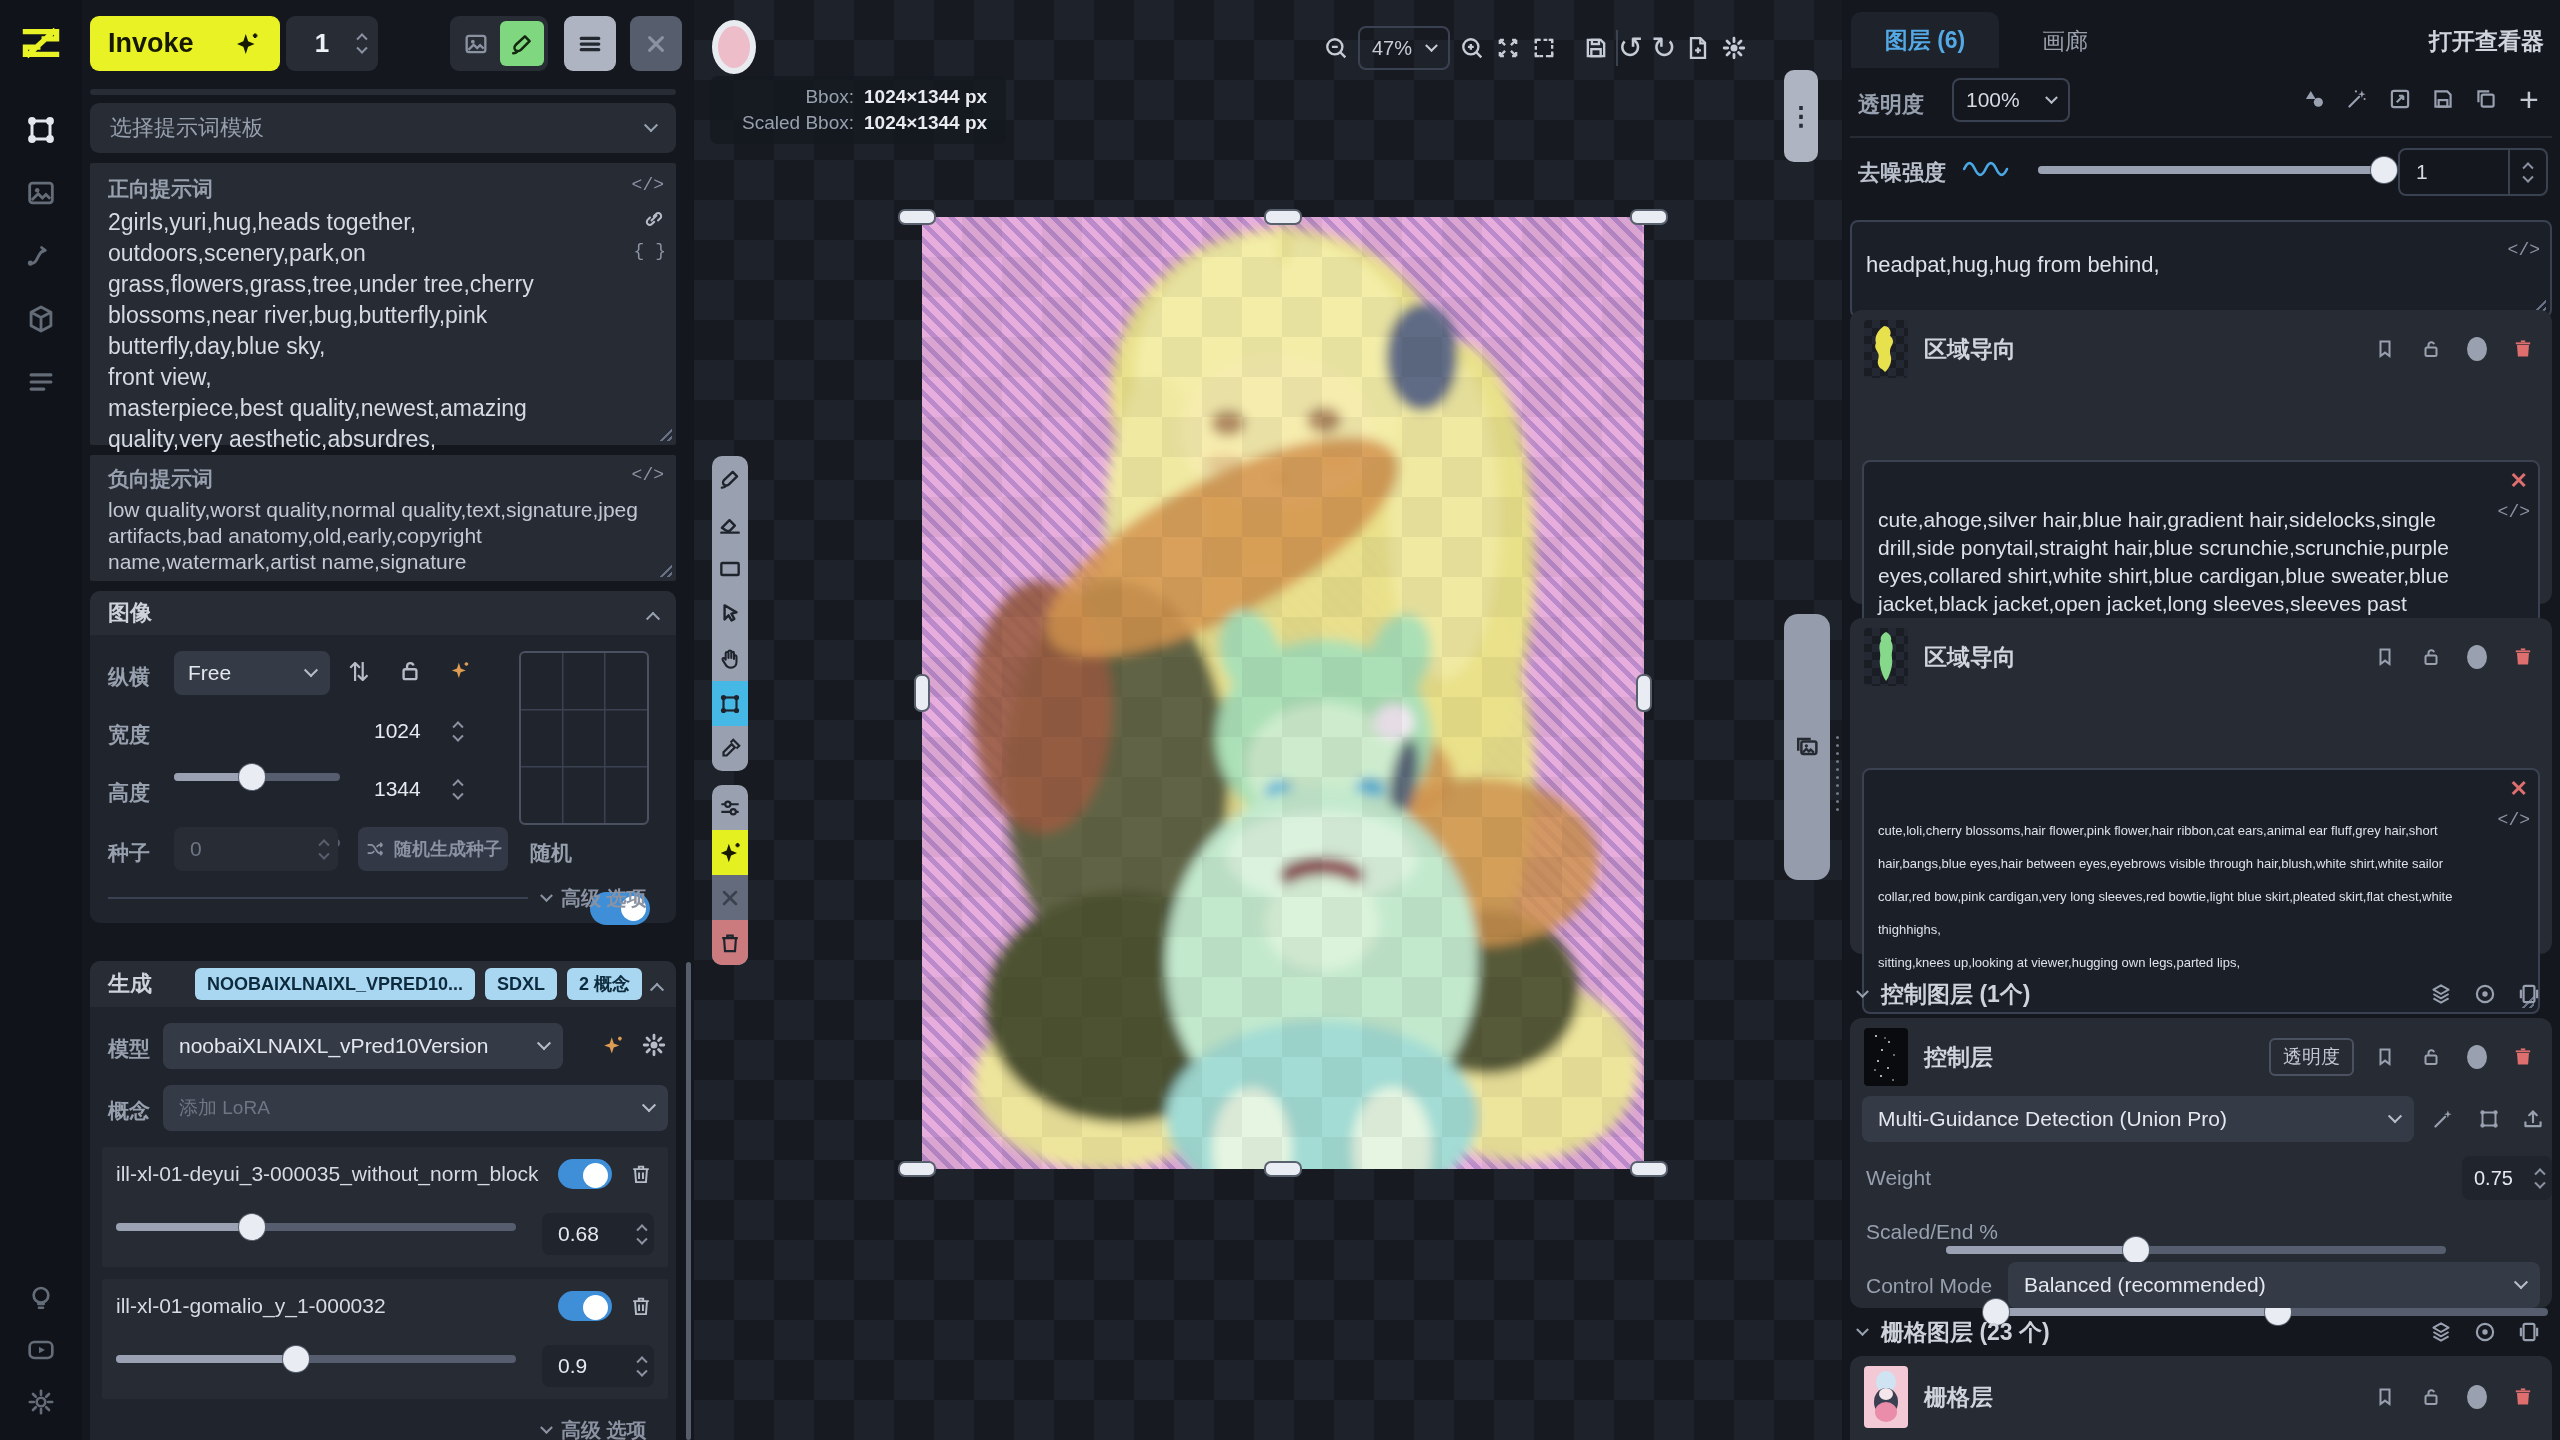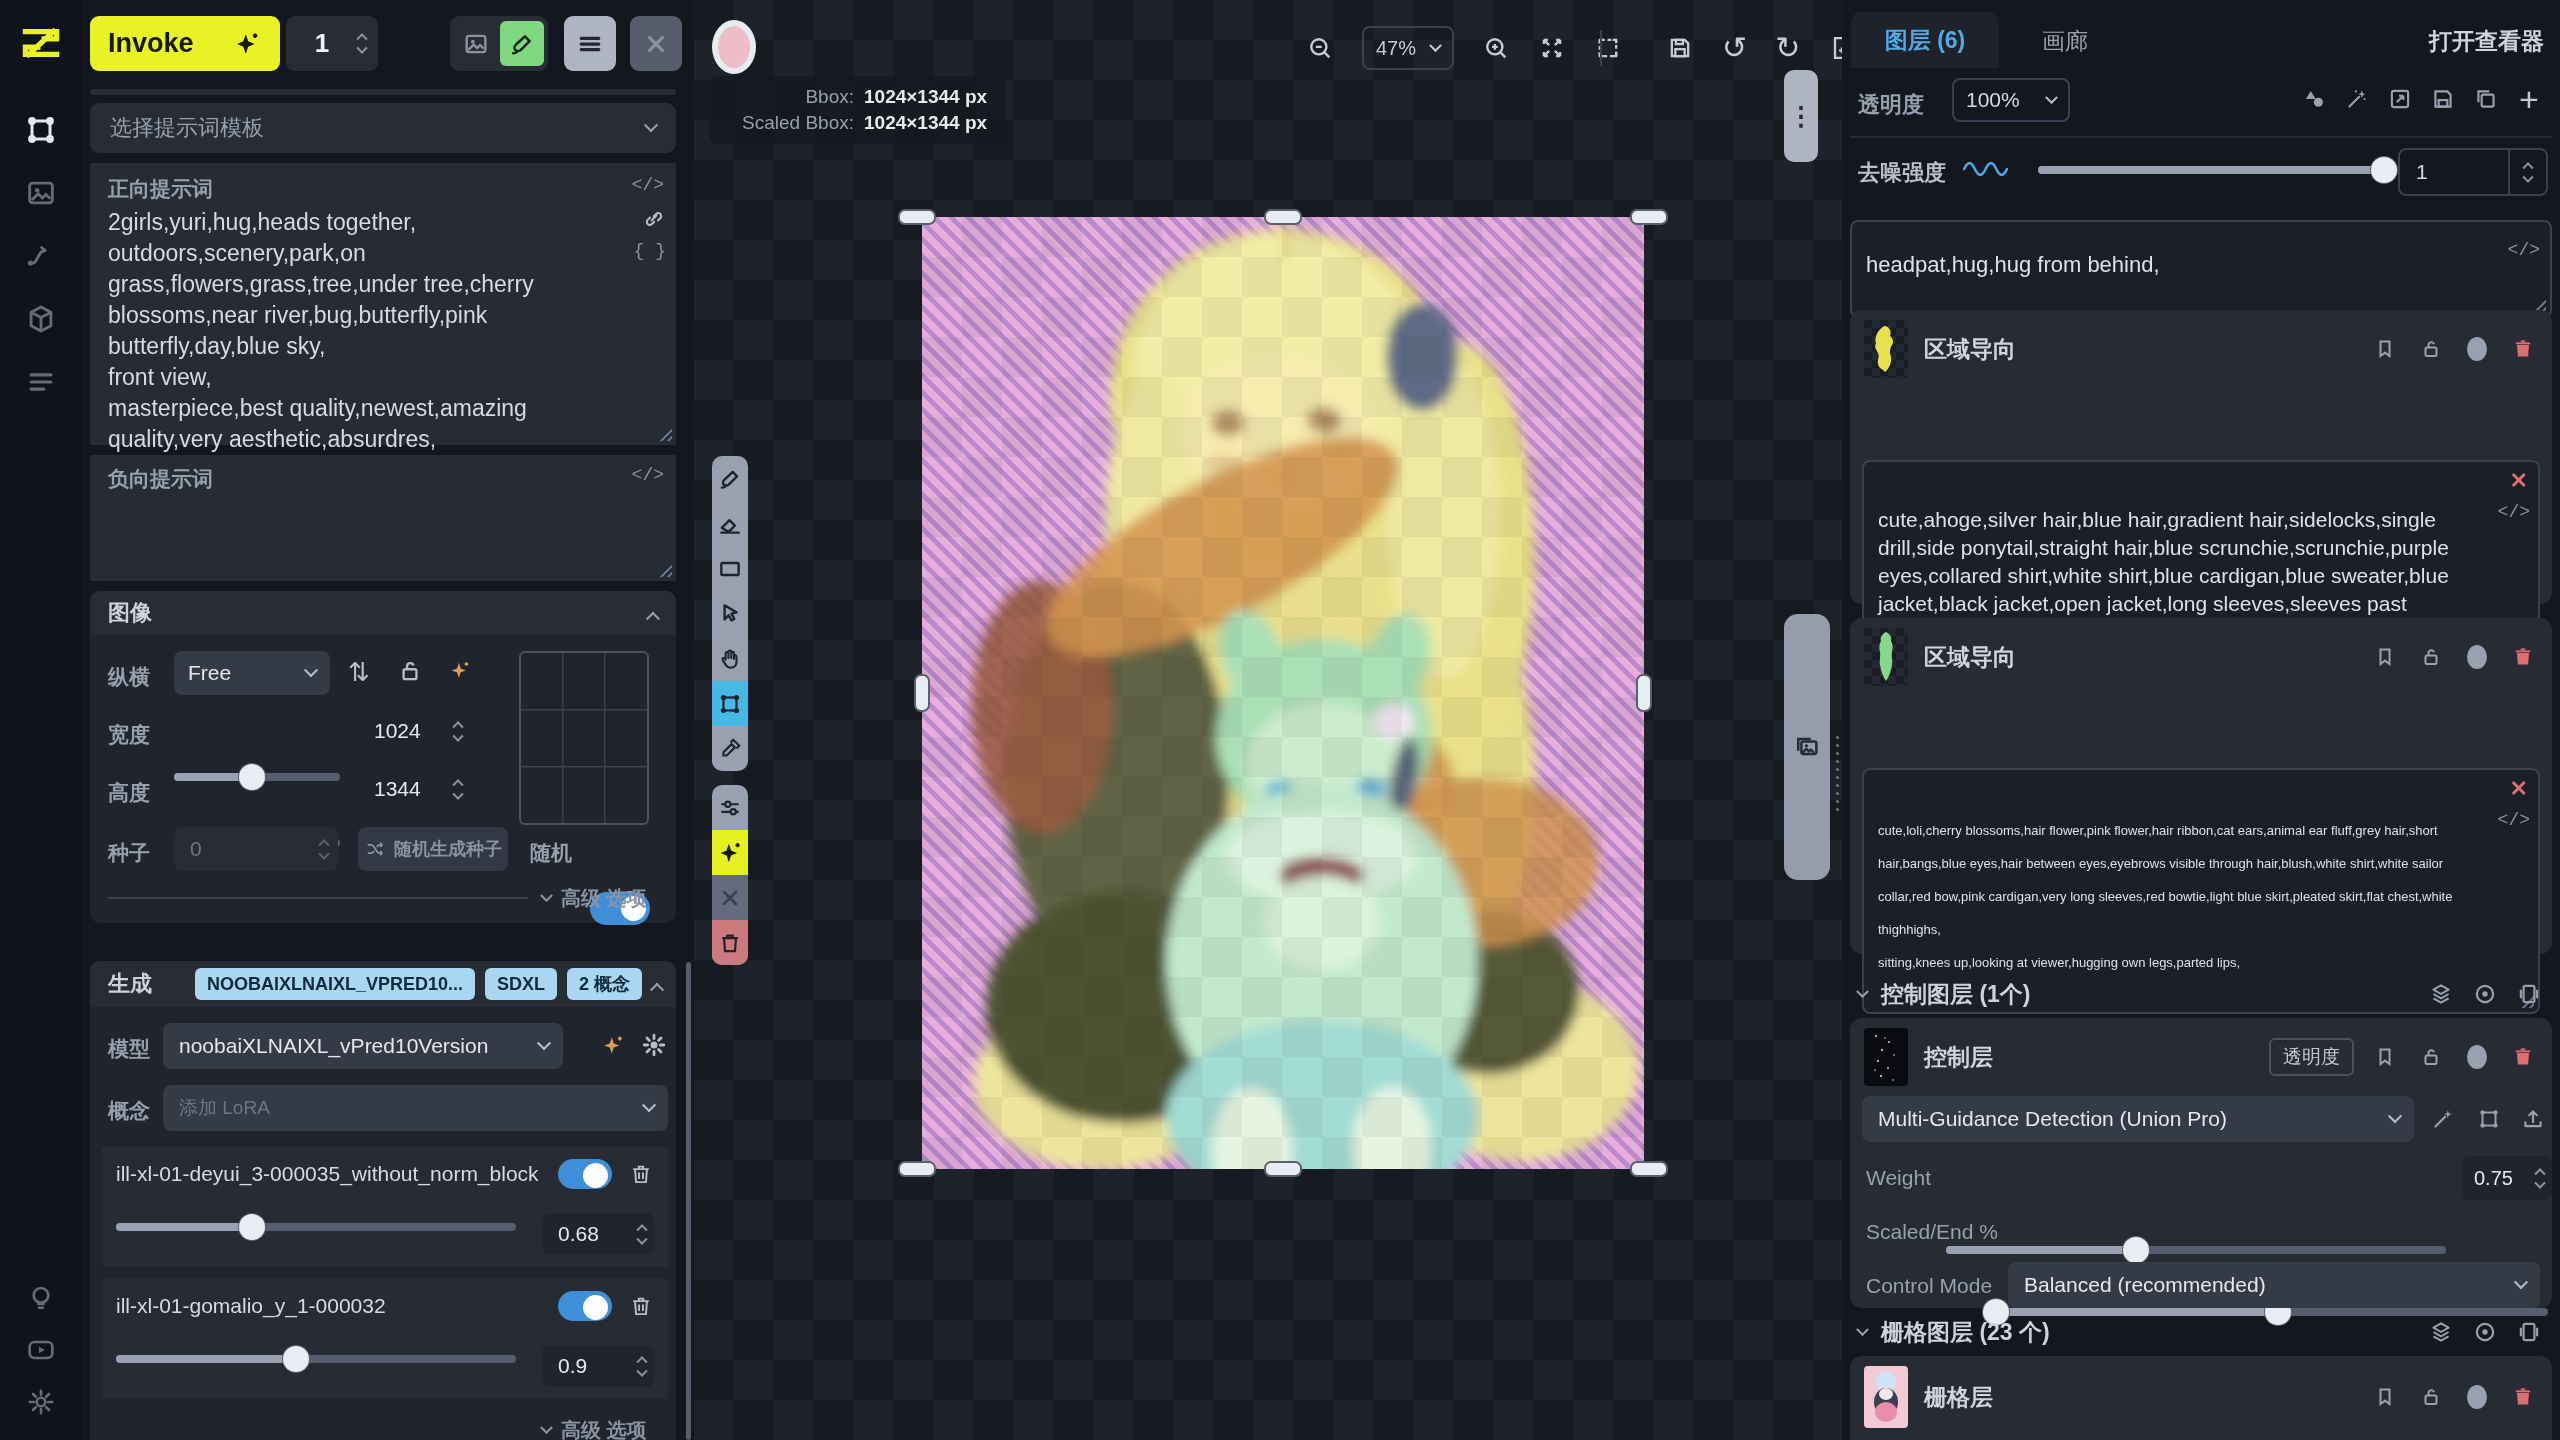--- a/index.html
+++ b/index.html
@@ -166,20 +166,21 @@
       <svg viewBox="0 0 24 24" width="24" height="24">
           <path d="M9.5 13.5l5-5M8 10.5L6 12.5a3 3 0 104.2 4.2l2-2M16 13.5l2-2A3 3 0 1013.8 7.3l-2 2" fill="none" stroke="currentColor" stroke-width="2" stroke-linecap="round"></path>
         </svg>
     </div>
     <div class="abs code" style="right:10px;top:78px">{ }</div>
     <div class="rz"></div>
   </div>
 
   <div class="abs card" style="left:8px;top:455px;width:586px;height:126px;padding:10px 18px;box-sizing:border-box">
     <div class="lbl" style="font-size:21px;font-weight:bold">负向提示词</div>
+    <div style="font-size:21px;line-height:26px;color:#c3c9d3;white-space:pre-wrap;word-break:break-word;width:530px;margin-top:4px">low quality,worst quality,normal quality,text,signature,jpeg artifacts,bad anatomy,old,early,copyright name,watermark,artist name,signature</div>
     <div class="abs code" style="right:12px;top:10px">&lt;/&gt;</div>
     <div class="rz"></div>
   </div>
 
   <div class="abs" style="left:8px;top:591px;width:586px;height:332px;background:#20242c;border-radius:10px">
     <div class="flex" style="height:44px;background:#272c35;border-radius:10px 10px 0 0;padding:0 18px;justify-content:space-between">
       <span style="font-size:22px;font-weight:bold;color:#ced3db">图像</span>
       <i class="cv cvu lbl" style="margin-top:6px"></i>
     </div>
 
@@ -346,21 +347,21 @@
       <span style="font-size:20px;font-weight:bold">高级 选项</span>
     </div>
   </div>
   <div class="abs" style="left:604px;top:962px;width:5px;height:478px;background:#565e6d;border-radius:3px"></div>
 </div>
 
 <div class="abs checker" style="left:694px;top:0;width:1148px;height:1440px">
 
   <div class="abs" style="left:18px;top:20px;width:44px;height:54px;border-radius:50%;background:#edbdc9;border:6px solid #e8ecf1;box-sizing:border-box"></div>
 
-  <div class="abs flex" style="left:612px;top:24px;height:48px;gap:28px;color:#c6ccd6">
+  <div class="abs flex" style="left:628px;top:24px;height:48px;gap:8px;color:#c6ccd6">
     <span>
       <svg viewBox="0 0 24 24" width="28" height="28">
           <circle cx="11" cy="11" r="6.5" fill="none" stroke="currentColor" stroke-width="2"></circle>
           <path d="M15.8 15.8L20 20M8.5 11h5" stroke="currentColor" stroke-width="2"></path>
         </svg>
     </span>
     <span class="bordbox flex" style="width:92px;height:44px;padding:0 12px;box-sizing:border-box;justify-content:space-between">
       <span style="font-size:20px">47%</span>
       <i class="cv cvd" style="width:9px;height:9px"></i>
     </span>

